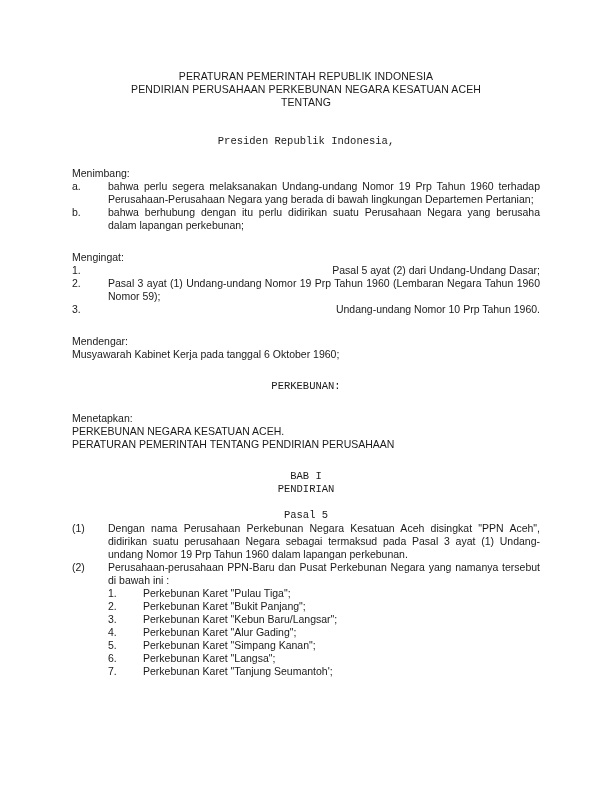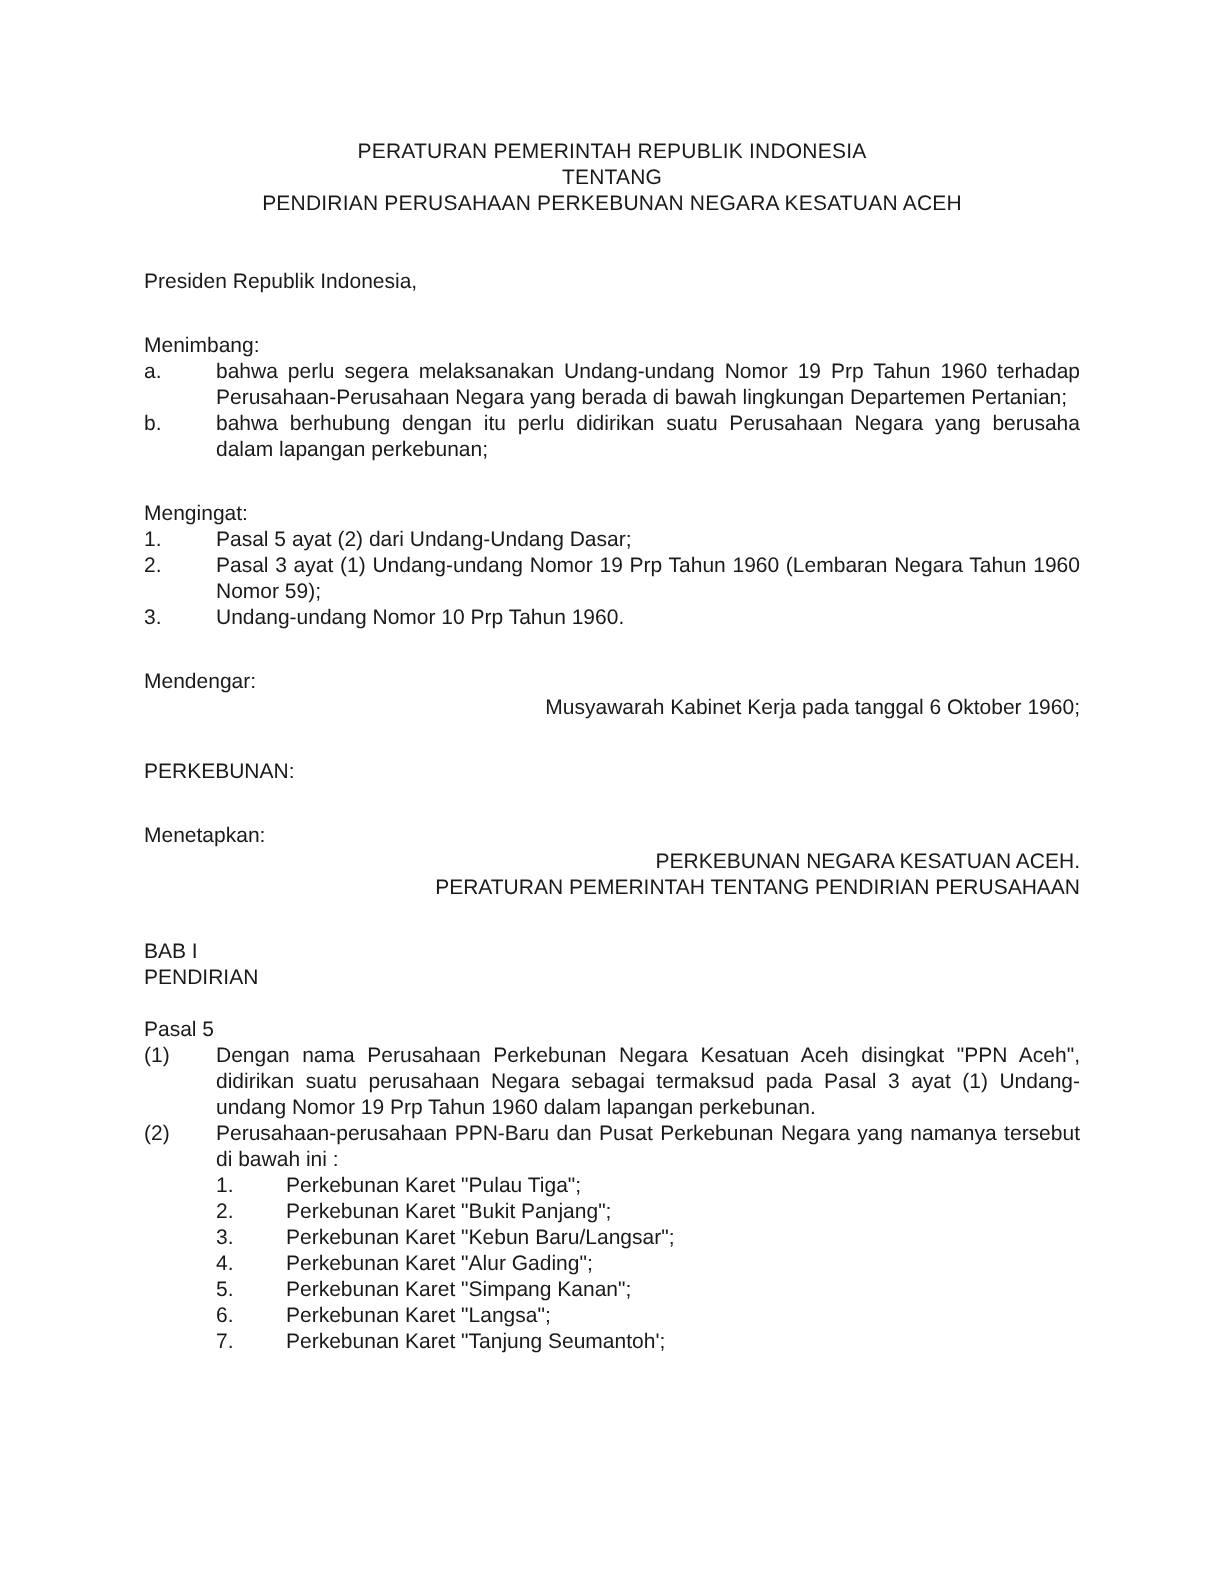--- a/index.html
+++ b/index.html
@@ -33,29 +33,31 @@
     text-align: center;
   }
   .title-line {
     font-size: 10.5px;
     line-height: 13px;
     letter-spacing: 0.1px;
   }
 
   
   .centered {
-    font-size: 10.5px;
-    line-height: 13px;
+    text-align: center;
+    font-size: 10.5px;
+    line-height: 13px;
+    font-family: Liberation Mono, monospace;
   }
 
   
   .para {
     font-size: 10.5px;
     line-height: 13px;
-    text-align: right;
+    text-align: left;
   }
 
   
   .label-line {
     font-size: 10.5px;
     line-height: 13px;
   }
 
   
   .clause {
@@ -67,21 +69,21 @@
   .clause > .marker {
     flex: 0 0 36px;
     width: 36px;
   }
   .clause > .ctext {
     flex: 1 1 auto;
     text-align: justify;
     text-justify: inter-word;
   }
   .clause > .ctext.noj {
-    text-align: left;
+    text-align: right;
   }
 
   
   .sublist {
     margin-left: 36px;
   }
   .subitem {
     display: flex;
     font-size: 10.5px;
     line-height: 13px;
@@ -99,22 +101,22 @@
   .gap-xl { height: 26px; }
 </style>
 </head>
 <body>
 
 <div class="page">
   <div class="content">
 
     <div class="title-block">
       <div class="title-line">PERATURAN PEMERINTAH REPUBLIK INDONESIA</div>
+      <div class="title-line">PENDIRIAN PERUSAHAAN PERKEBUNAN NEGARA KESATUAN ACEH</div>
       <div class="title-line">TENTANG</div>
-      <div class="title-line">PENDIRIAN PERUSAHAAN PERKEBUNAN NEGARA KESATUAN ACEH</div>
     </div>
 
     <div class="gap-xl"></div>
 
     <div class="centered">Presiden Republik Indonesia,</div>
 
     <div class="gap-lg"></div>
 
     <div class="label-line">Menimbang:</div>
     <div class="clause">

